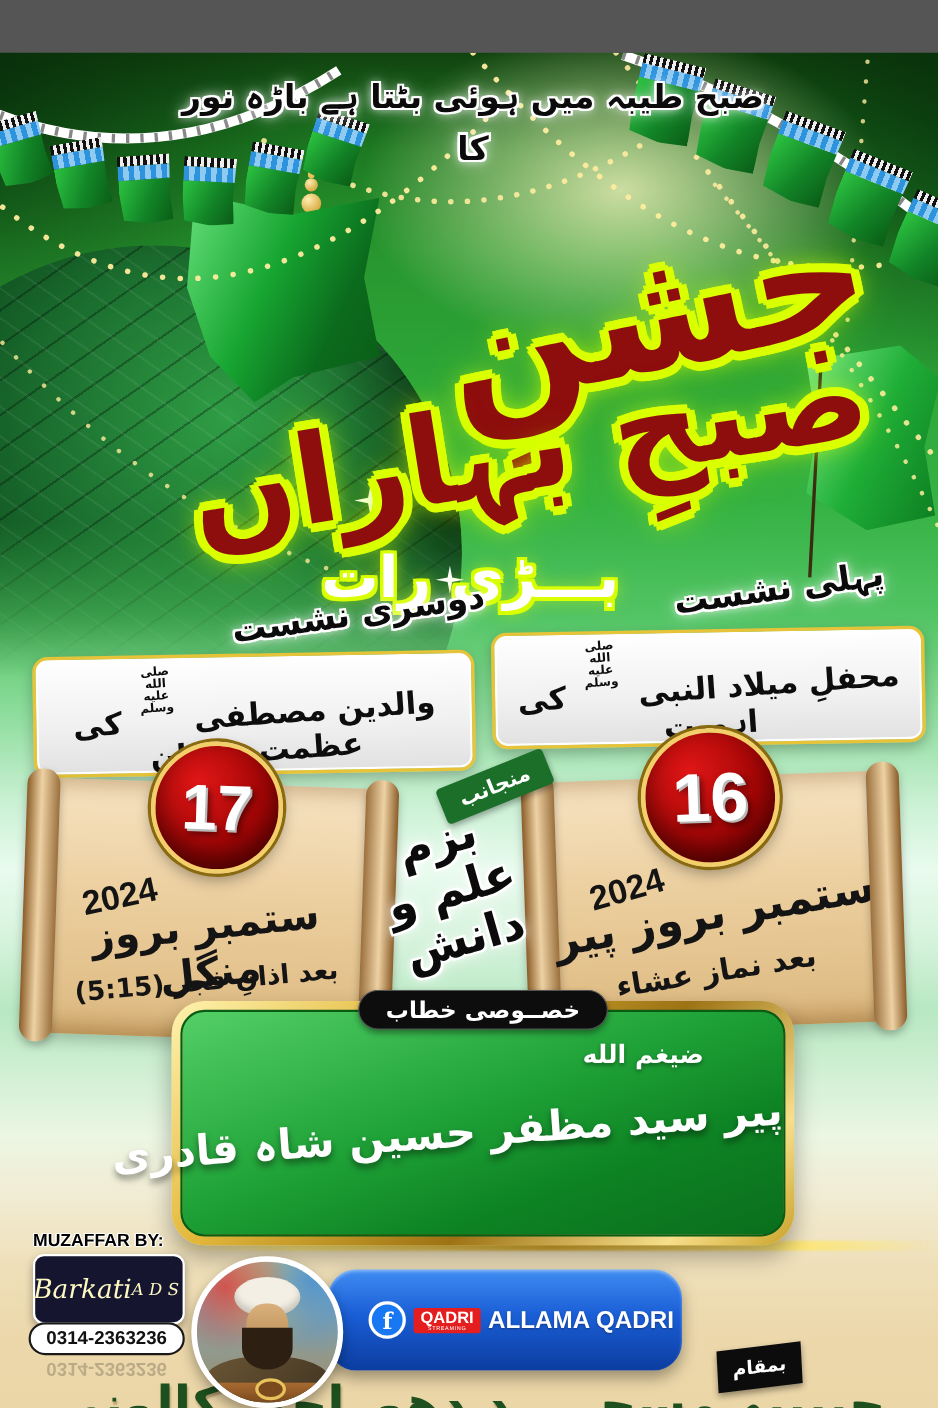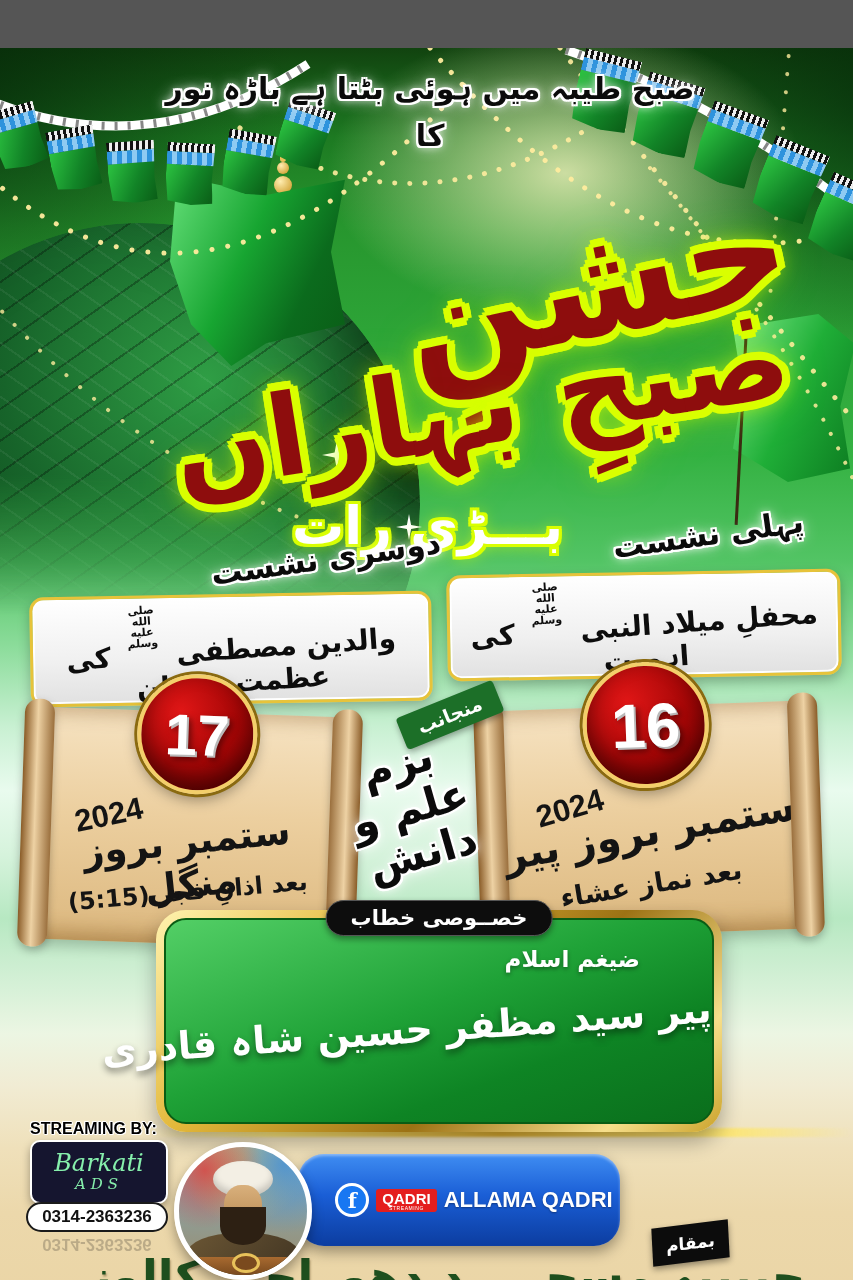--- a/index.html
+++ b/index.html
@@ -111,21 +111,21 @@
     background:linear-gradient(160deg,#53cf66,#1fa237 45%,#0e8424 70%,#0a6e1c);}
   .sp-pill{position:absolute;top:-20px;left:50%;transform:translateX(-50%);background:#0d0d0d;color:#fff;
     padding:5px 24px;border-radius:20px;font-size:21px;font-weight:bold;border:1px solid #555;box-shadow:0 3px 6px rgba(0,0,0,.4);white-space:nowrap;}
   .sp-hon{position:absolute;top:26px;right:72px;color:#fff;font-size:23px;font-weight:bold;text-shadow:0 2px 4px rgba(0,0,0,.4);}
   .sp-name{position:absolute;top:86px;left:0;width:100%;text-align:center;color:#fff;font-size:38px;font-weight:bold;white-space:nowrap;
     transform:rotate(-4deg);text-shadow:0 4px 7px rgba(0,0,0,.45);}
 
   .des-label{left:30px;top:1072px;z-index:7;font-family:"Liberation Sans",sans-serif;font-weight:bold;font-size:16px;color:#000;
     text-shadow:1px 0 #fff,-1px 0 #fff,0 1px #fff,0 -1px #fff,1px 1px #fff,-1px -1px #fff;}
   .des-box{left:30px;top:1092px;width:134px;height:60px;z-index:7;background:#15152f;border:2px solid #fff;border-radius:10px;
-    display:flex;flex-direction:column;align-items:center;justify-content:center;color:#86efac;box-shadow:0 4px 8px rgba(0,0,0,.35);}
+    display:flex;flex-direction:row;align-items:center;justify-content:center;color:#fef9c3;box-shadow:0 4px 8px rgba(0,0,0,.35);}
   .des-brand{font-family:"DejaVu Serif",serif;font-style:italic;font-size:24px;line-height:1;}
   .des-sub{font-family:"DejaVu Serif",serif;font-style:italic;font-size:15px;letter-spacing:5px;line-height:1.2;}
   .des-phone{left:26px;top:1154px;width:142px;height:30px;z-index:7;background:#fff;border:2px solid #1a1a1a;border-radius:16px;
     display:flex;align-items:center;justify-content:center;font-family:"Liberation Sans",sans-serif;font-weight:bold;font-size:17px;color:#111;box-sizing:border-box;}
   .des-reflect{left:26px;top:1186px;width:142px;text-align:center;z-index:7;transform:scaleY(-1);opacity:.22;
     font-family:"Liberation Sans",sans-serif;font-weight:bold;font-size:17px;color:#111;}
 
   .photo{left:174px;top:1094px;width:128px;height:128px;z-index:9;border-radius:50%;border:5px solid #fff;overflow:hidden;
     box-shadow:0 6px 12px rgba(0,0,0,.35);
     background:radial-gradient(circle at 20% 18%,rgba(220,60,60,.8),transparent 40%),
@@ -250,27 +250,27 @@
       <div class="tline rtl urdu" style="top:166px;font-size:24px;">بعد اذانِ فجر (5:15)</div>
     </div>
   </div>
 
   <div class="abs org-tag rtl urdu">منجانب</div>
   <div class="abs org-name white-ring rtl urdu">بزم علم و دانش</div>
 
   <div class="abs sp-outer">
     <div class="sp-inner">
       <div class="sp-pill rtl urdu">خصــوصی خطاب</div>
-      <div class="sp-hon rtl urdu">ضیغم اسلام</div>
+      <div class="sp-hon rtl urdu">ضیغم الله</div>
       <div class="sp-name rtl urdu">پیر سید مظفر حسین شاہ قادری</div>
     </div>
   </div>
   <div class="abs gold-line"></div>
 
-  <div class="abs des-label">STREAMING BY:</div>
+  <div class="abs des-label">MUZAFFAR BY:</div>
   <div class="abs des-box">
     <div class="des-brand">Barkati</div>
     <div class="des-sub">ADS</div>
   </div>
   <div class="abs des-phone">0314-2363236</div>
   <div class="abs des-reflect">0314-2363236</div>
 
   <div class="abs photo">
     <div class="ph-body"></div>
     <div class="ph-turban"></div>

